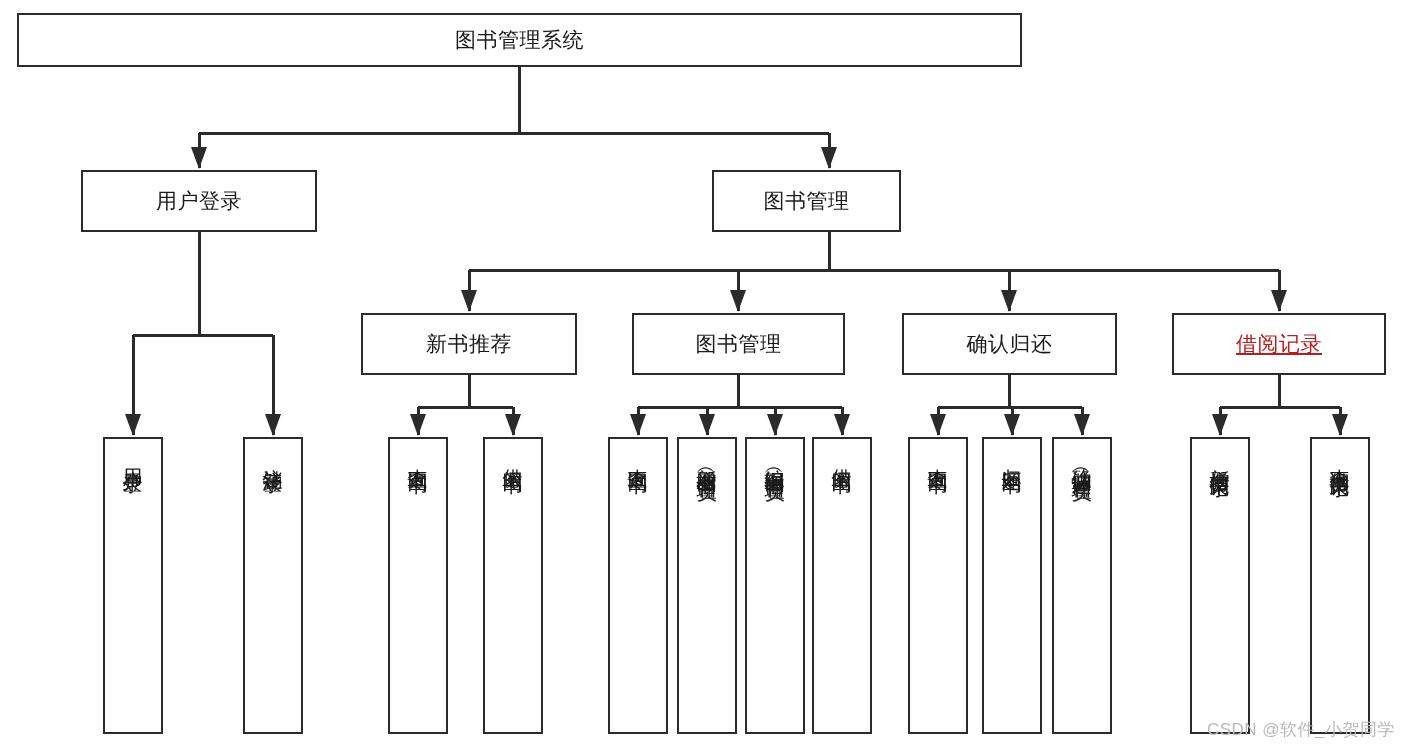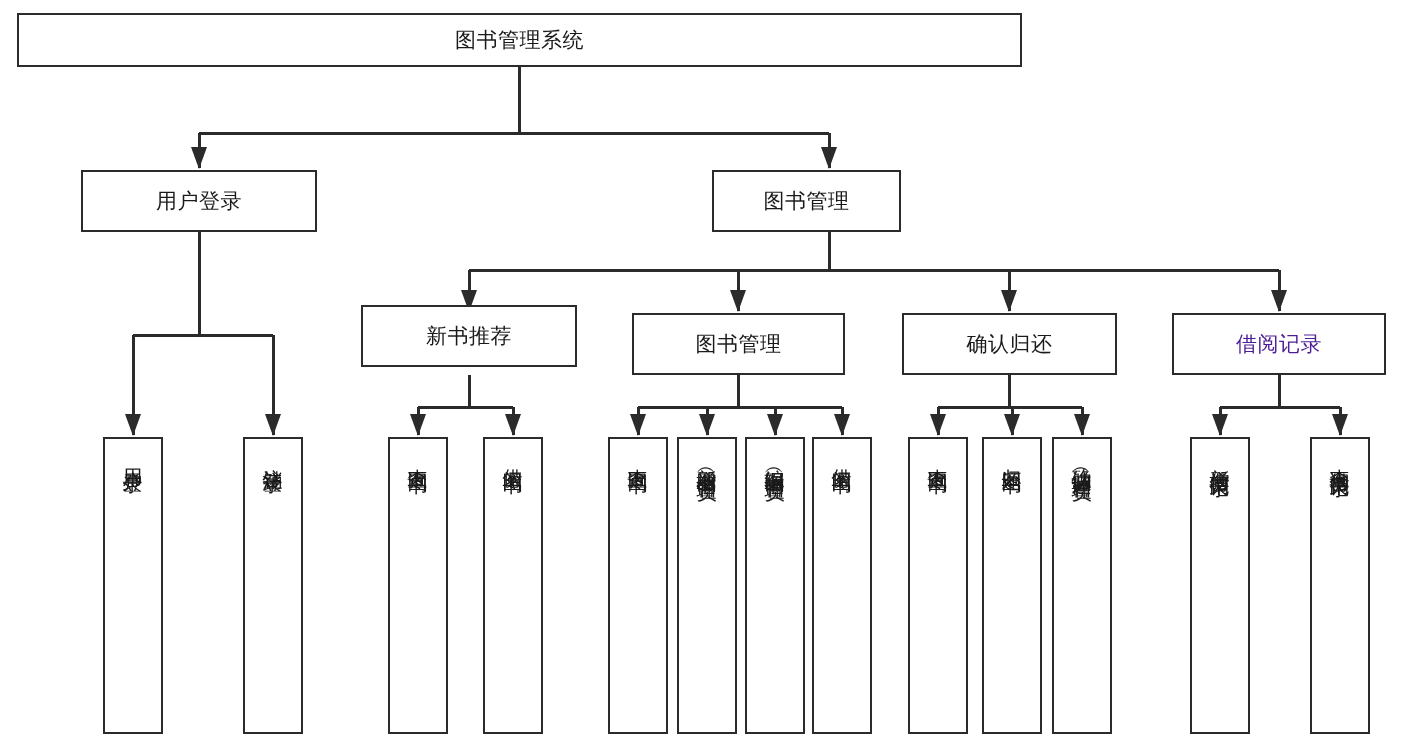--- a/index.html
+++ b/index.html
@@ -127,30 +127,30 @@
   <div id="nodes-layer">
       <div class="node horizontal" style="left: 17px; top: 13px; width: 1005px; height: 54px; border-color: rgb(43, 43, 43); background: rgb(255, 255, 255); color: rgb(26, 26, 26);">
         <span class="node-label">图书管理系统</span>
       </div>
       <div class="node horizontal" style="left: 81px; top: 170px; width: 236px; height: 62px; border-color: rgb(43, 43, 43); background: rgb(255, 255, 255); color: rgb(26, 26, 26);">
         <span class="node-label">用户登录</span>
       </div>
       <div class="node horizontal" style="left: 712px; top: 170px; width: 189px; height: 62px; border-color: rgb(43, 43, 43); background: rgb(255, 255, 255); color: rgb(26, 26, 26);">
         <span class="node-label">图书管理</span>
       </div>
-      <div class="node horizontal" style="left: 361px; top: 305px; width: 216px; height: 62px; border-color: rgb(43, 43, 43); background: rgb(255, 255, 255); color: rgb(26, 26, 26);">
+      <div class="node horizontal" style="left: 361px; top: 313px; width: 216px; height: 62px; border-color: rgb(43, 43, 43); background: rgb(255, 255, 255); color: rgb(26, 26, 26);">
         <span class="node-label">新书推荐</span>
       </div>
       <div class="node horizontal" style="left: 632px; top: 313px; width: 213px; height: 62px; border-color: rgb(43, 43, 43); background: rgb(255, 255, 255); color: rgb(26, 26, 26);">
         <span class="node-label">图书管理</span>
       </div>
       <div class="node horizontal" style="left: 902px; top: 313px; width: 215px; height: 62px; border-color: rgb(43, 43, 43); background: rgb(255, 255, 255); color: rgb(26, 26, 26);">
         <span class="node-label">确认归还</span>
       </div>
-      <div class="node horizontal" style="left: 1172px; top: 313px; width: 214px; height: 62px; border-color: rgb(43, 43, 43); background: rgb(255, 255, 255); color: #4c1d95;">
+      <div class="node horizontal" style="left: 1172px; top: 313px; width: 214px; height: 62px; border-color: rgb(43, 43, 43); background: rgb(255, 255, 255); color: #b91c1c; text-decoration: underline;">
         <span class="node-label">借阅记录</span>
       </div>
       <div class="node vertical" style="left: 103px; top: 437px; width: 60px; height: 297px; border-color: rgb(43, 43, 43); background: rgb(255, 255, 255); color: rgb(26, 26, 26);">
         <span class="node-label">用户登录</span>
       </div>
       <div class="node vertical" style="left: 243px; top: 437px; width: 60px; height: 297px; border-color: rgb(43, 43, 43); background: rgb(255, 255, 255); color: rgb(26, 26, 26);">
         <span class="node-label">注销登录</span>
       </div>
       <div class="node vertical" style="left: 388px; top: 437px; width: 60px; height: 297px; border-color: rgb(43, 43, 43); background: rgb(255, 255, 255); color: rgb(26, 26, 26);">
         <span class="node-label">查询图书</span>
@@ -179,13 +179,14 @@
       <div class="node vertical" style="left: 1052px; top: 437px; width: 60px; height: 297px; border-color: rgb(43, 43, 43); background: rgb(255, 255, 255); color: rgb(26, 26, 26);">
         <span class="node-label">确认归还（管理员）</span>
       </div>
       <div class="node vertical" style="left: 1190px; top: 437px; width: 60px; height: 297px; border-color: rgb(43, 43, 43); background: rgb(255, 255, 255); color: rgb(26, 26, 26);">
         <span class="node-label">新增借阅记录</span>
       </div>
       <div class="node vertical" style="left: 1310px; top: 437px; width: 60px; height: 297px; border-color: rgb(43, 43, 43); background: rgb(255, 255, 255); color: rgb(26, 26, 26);">
         <span class="node-label">查询借阅记录</span>
       </div>
     </div>
+  <div id="watermark">CSDN @软件_小贺同学</div>
 </div>
 
 </body></html>

